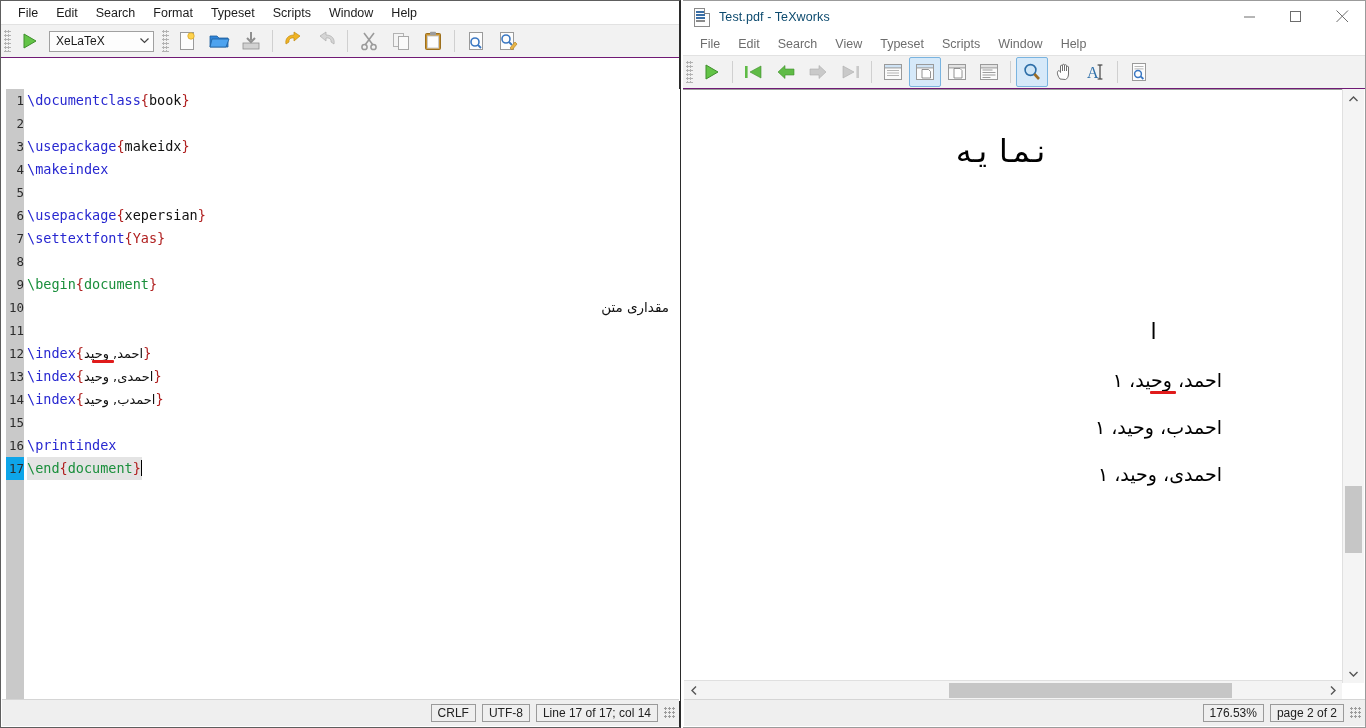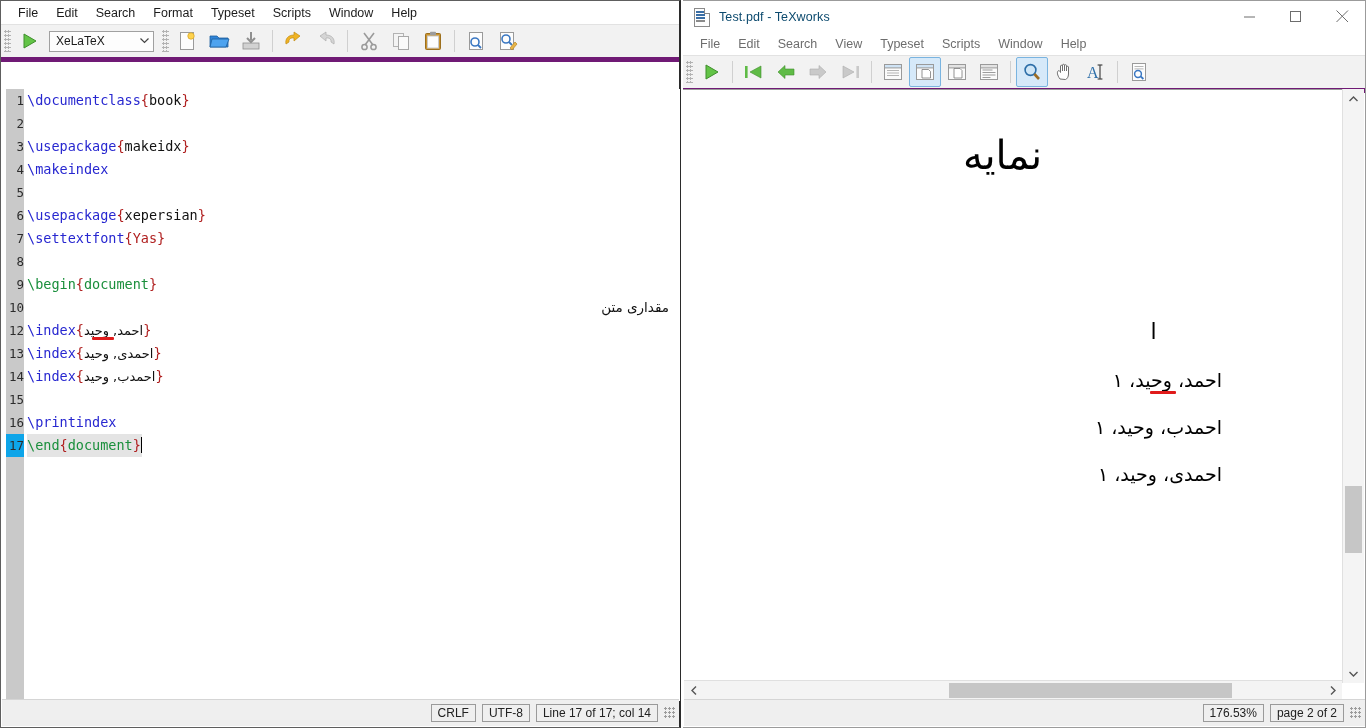--- a/index.html
+++ b/index.html
@@ -29,21 +29,21 @@
   .winbtn{width:46px;height:31px;display:flex;align-items:center;justify-content:center;}
   .winbtn svg{display:block;}
   .win-right .winbtn svg *{stroke:#6d6d6d;}
 
   
   .menubar{height:23px;display:flex;align-items:center;padding-left:8px;background:#ffffff;}
   .menuitem{font-size:12.5px;color:#1b1b1b;padding:3px 9px;white-space:nowrap;}
   .win-right .menuitem{color:#6d6d6d;}
 
   
-  .toolbar{height:32px;display:flex;align-items:center;background:#f2f2f2;border-top:1px solid #e2e2e2;border-bottom:5px solid #701a75;}
+  .toolbar{height:32px;display:flex;align-items:center;background:#f2f2f2;border-top:1px solid #e2e2e2;border-bottom:1px solid #701a75;}
   .grip{width:7px;height:22px;margin:0 2px 0 3px;flex:0 0 auto;
         background-image:radial-gradient(circle at 1.5px 1.5px,#b2b2b2 1px,transparent 1.2px);
         background-size:3px 4px;}
   .tb-sep{width:1px;height:22px;background:#d0d0d0;margin:0 5px;flex:0 0 auto;}
   .tbtn{width:30px;height:28px;display:flex;align-items:center;justify-content:center;border:1px solid transparent;border-radius:2px;flex:0 0 auto;}
   .tbtn.on{background:#d6e9f9;border-color:#7ab4e0;}
   .tbtn svg{display:block;}
 
   .combo{width:105px;height:21px;margin-left:4px;background:#fdfdfd;border:1px solid #a0a0a0;
          display:flex;align-items:center;font-size:12px;color:#1b1b1b;padding:0 0 0 6px;box-sizing:border-box;position:relative;}
@@ -81,21 +81,21 @@
   .sb-cell{height:18px;border:1px solid #9a9a9a;background:#efefef;display:flex;align-items:center;
            padding:0 6px;margin-right:6px;font-size:12px;color:#222;box-sizing:border-box;}
   .sb-grip{width:12px;height:12px;margin-right:3px;
            background-image:radial-gradient(circle at 1.5px 1.5px,#9b9b9b 1px,transparent 1.2px);
            background-size:4px 4px;}
 
   
   .pdf-wrap{position:absolute;left:0;top:88px;width:681px;height:594px;background:#ffffff;border-top:1px solid #9b9b9b;overflow:hidden;}
   .pdf-page{position:absolute;left:0;top:0;width:659px;height:594px;background:#ffffff;}
   .pdf-title{position:absolute;left:0;right:0;top:42px;text-align:center;direction:rtl;
-             font-family:Liberation Sans, sans-serif;font-size:40px;color:#000;
+             font-family:Liberation Mono, monospace;font-size:32px;color:#000;
              padding-right:20px;}
   .pdf-entries{position:absolute;right:120px;top:228px;direction:rtl;text-align:right;
              font-family:"DejaVu Sans","Liberation Sans",sans-serif;color:#000;}
   .pdf-entries .letter{font-size:22px;line-height:28px;text-align:center;padding-right:10px;}
   .pdf-entries .ent{font-size:19px;line-height:26px;position:relative;white-space:nowrap;margin-top:21px;}
   .ent .redmark2{position:absolute;height:3px;background:#e01b1b;border-radius:1px;}
 
   
   .vsb{position:absolute;right:1px;top:88px;width:21px;height:594px;background:#f4f4f4;border-left:1px solid #e0e0e0;}
   .vsb .arrow{width:21px;height:19px;display:flex;align-items:center;justify-content:center;}
@@ -251,20 +251,24 @@
             <div class="codetext"></div>
           </div>
           <div class="crow">
             <div class="lno">9</div>
             <div class="codetext"><span class="k-env">\begin</span><span class="k-brace">{</span><span class="k-env">document</span><span class="k-brace">}</span></div>
           </div>
           <div class="crow">
             <div class="lno">10</div>
             <div class="codetext"></div>
             <div class="rtl-right">مقداری متن</div>
+          </div>
+          <div class="crow">
+            <div class="lno">11</div>
+            <div class="codetext"></div>
           </div>
           <div class="crow">
             <div class="lno">12</div>
             <div class="codetext"><span class="k-cmd">\index</span><span class="k-brace">{</span><span class="fa">احمد, وحید</span><span class="k-brace">}</span></div>
             <div class="redmark" style="left: 90px; top: 18px; width: 22px;"></div>
           </div>
           <div class="crow">
             <div class="lno">13</div>
             <div class="codetext"><span class="k-cmd">\index</span><span class="k-brace">{</span><span class="fa">احمدی, وحید</span><span class="k-brace">}</span></div>
           </div>

